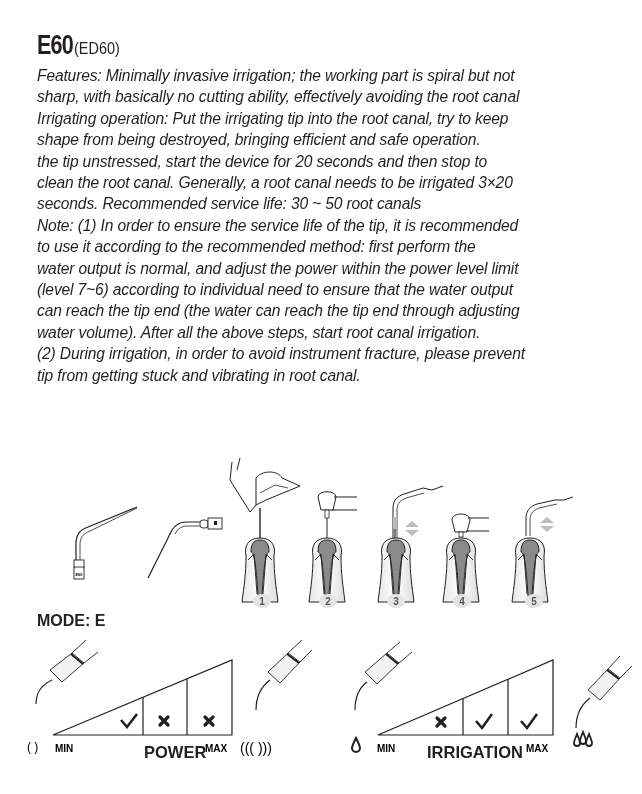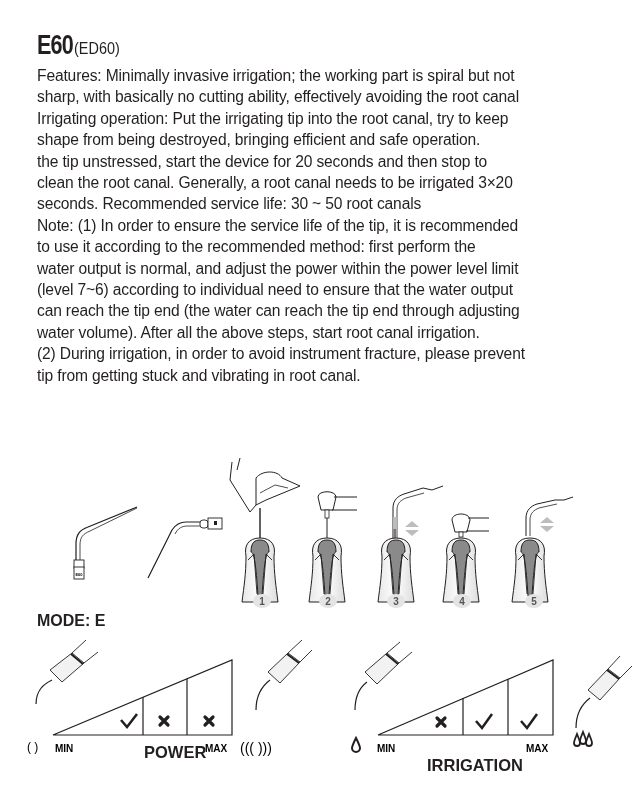--- a/index.html
+++ b/index.html
@@ -1,20 +1,20 @@
 <!DOCTYPE html>
 <html><head>
 <meta charset="utf-8">
 <style>
   html, body { margin: 0; padding: 0; background: #ffffff; }
   body { width: 642px; height: 794px; position: relative; overflow: hidden; color: #231f20; font-family: "Liberation Sans", sans-serif; }
   .title { position: absolute; left: 37px; top: 30px; display: flex; align-items: baseline; }
   .title-model { font-family: "Liberation Sans", sans-serif; font-weight: bold; font-size: 27px; transform: scaleX(0.8); transform-origin: left; letter-spacing: -1px; margin-right: -8px; line-height: 30px; }
   .title-alt { font-family: "Liberation Sans", sans-serif; font-size: 17px; transform: scaleX(0.85); transform-origin: left; line-height: 30px; }
-  .body-text { position: absolute; left: 37px; top: 65px; width: 600px; font-size: 15.6px; line-height: 21.4px; white-space: nowrap; letter-spacing: -0.15px; }
+  .body-text { position: absolute; left: 37px; top: 65px; width: 600px; font-size: 15.6px; line-height: 21.4px; white-space: nowrap; letter-spacing: -0.15px; font-style: italic; }
   .body-text p { margin: 0; }
   svg text { font-family: "Liberation Sans", sans-serif; }
   .mode-label { position: absolute; left: 37px; top: 612px; font-weight: bold; font-size: 16px; }
   .scale-title { position: absolute; font-weight: bold; font-size: 16.5px; }
 </style>
 </head>
 <body>
 
 <div class="title">
   <span class="title-model">E60</span>
@@ -200,13 +200,13 @@
     <path d="M608,669 L620,656 M620,678 L632,666" fill="none" stroke="#231f20" stroke-width="0.9"></path>
     <path d="M607,670 L619,679" stroke="#231f20" stroke-width="2"></path>
     <path d="M590,698 C582,704 576,712 576,728" fill="none" stroke="#231f20" stroke-width="1.2"></path>
   </g>
   <g>
     <path d="M577,734 C575,739 574,741 574,743 A3,3 0 0 0 580,743 C580,741 579,739 577,734 Z" fill="#fff" stroke="#231f20" stroke-width="1.8"></path>
     <path d="M583,732 C581,737 580,739 580,741 A3,3 0 0 0 586,741 C586,739 585,737 583,732 Z" fill="#fff" stroke="#231f20" stroke-width="1.8"></path>
     <path d="M589,734 C587,739 586,741 586,743 A3,3 0 0 0 592,743 C592,741 591,739 589,734 Z" fill="#fff" stroke="#231f20" stroke-width="1.8"></path>
   </g>
 </svg>
-<div class="scale-title" style="left:427px;top:743px;margin-top:13px;">IRRIGATION</div>
+<div class="scale-title" style="left:427px;top:743px;">IRRIGATION</div>
 
 </body></html>

